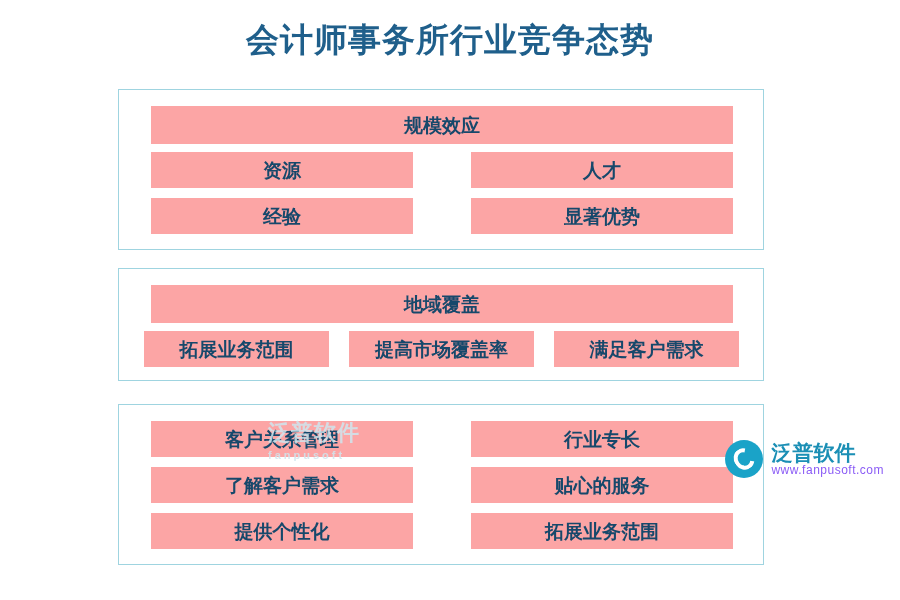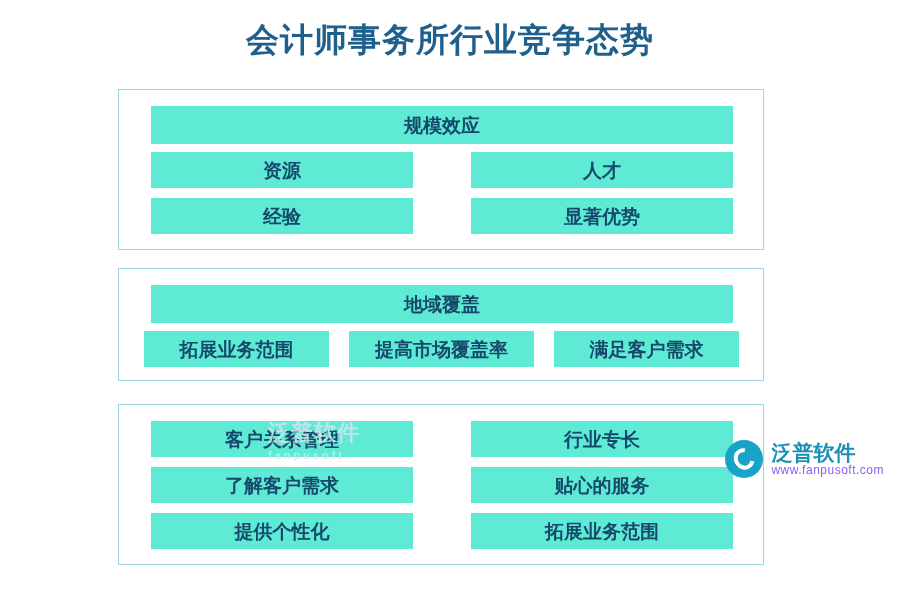--- a/index.html
+++ b/index.html
@@ -40,21 +40,21 @@
     border: 1px solid #9fd4e0;
     background: #ffffff;
   }
   .group-1 { top: 89px;  height: 161px; }
   .group-2 { top: 268px; height: 113px; padding-left: 44px; }
   .group-3 { top: 404px; height: 161px; }
 
   .cell {
     position: absolute;
     box-sizing: border-box;
-    background: #5eead4;
+    background: #fca5a5;
     color: #16486b;
     font-weight: bold;
     display: flex;
     align-items: center;
     justify-content: center;
     font-size: 19px;
     font-family: "Liberation Serif", "DejaVu Serif", serif;
     line-height: 1;
   }
   .cell.wide {

